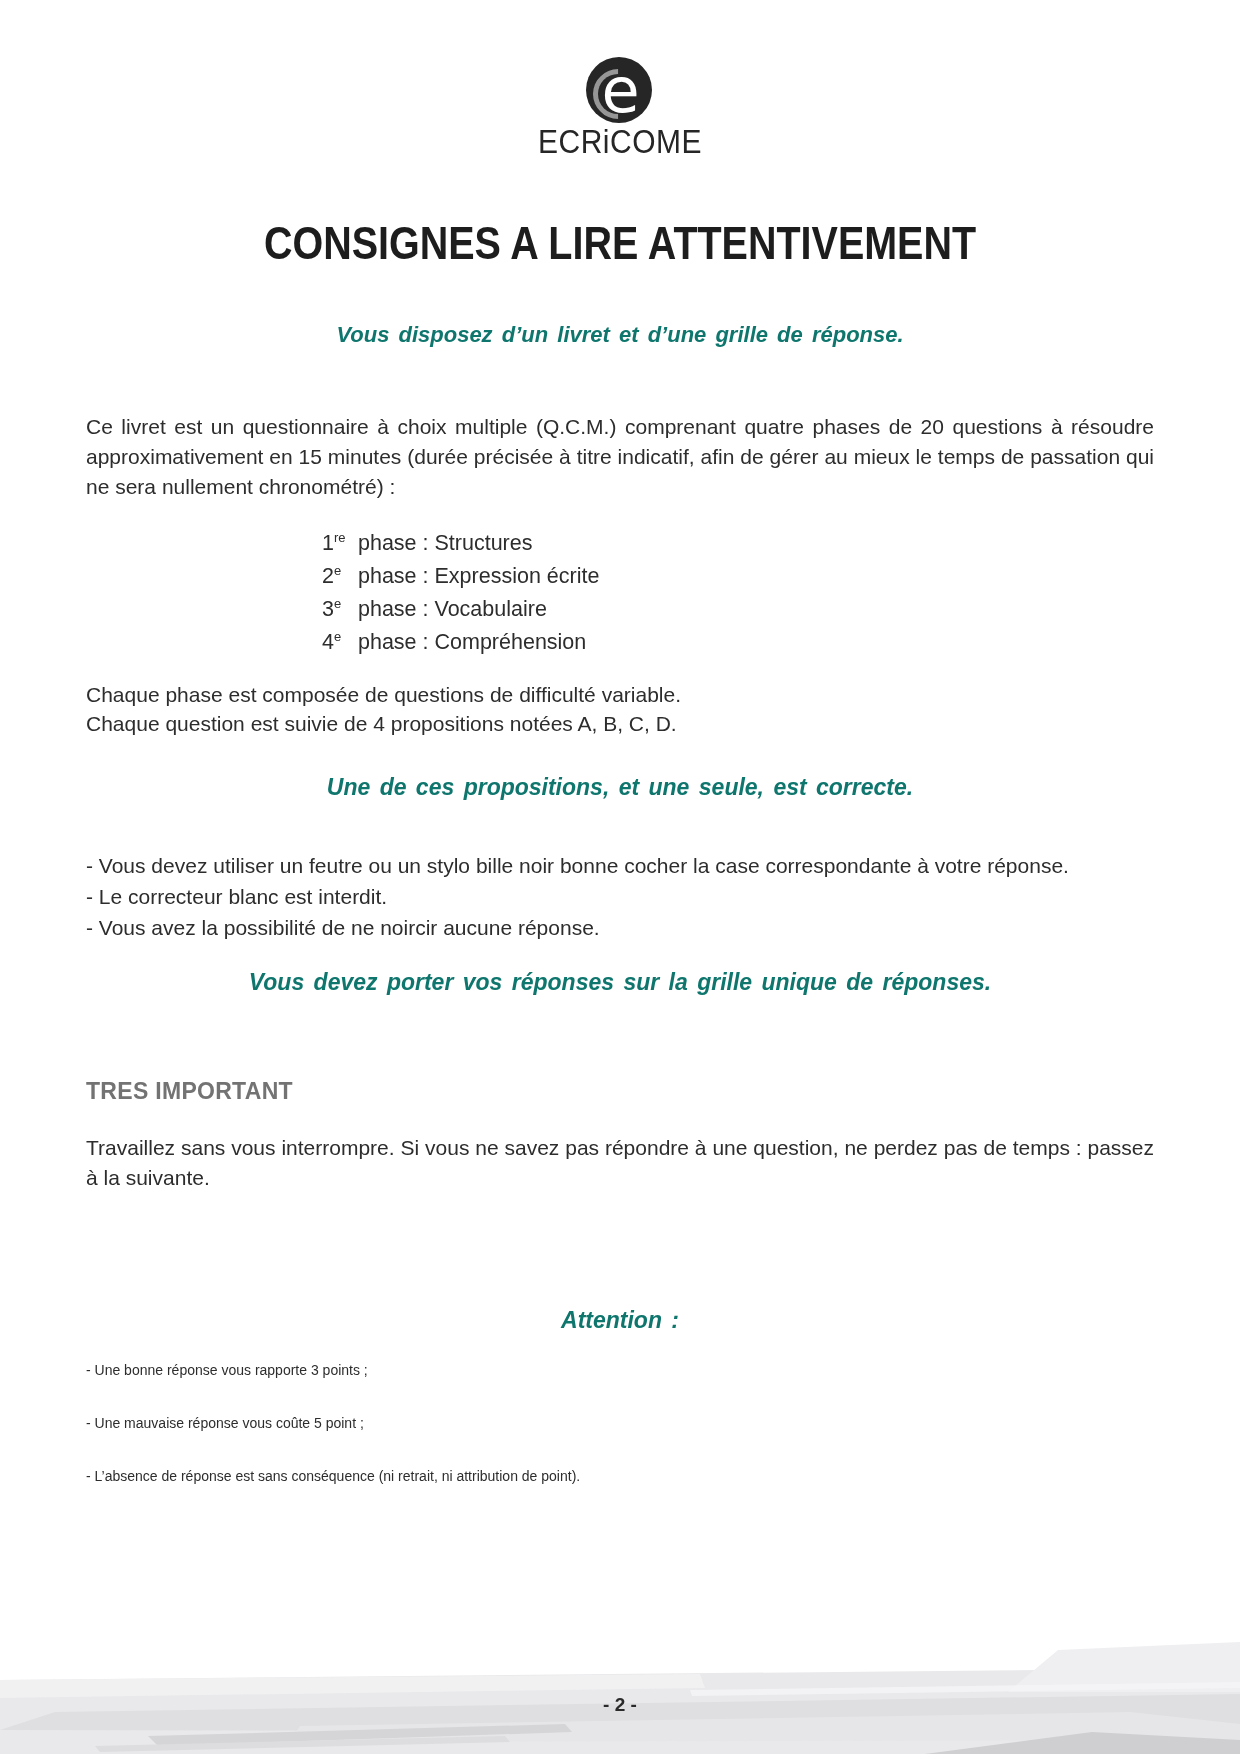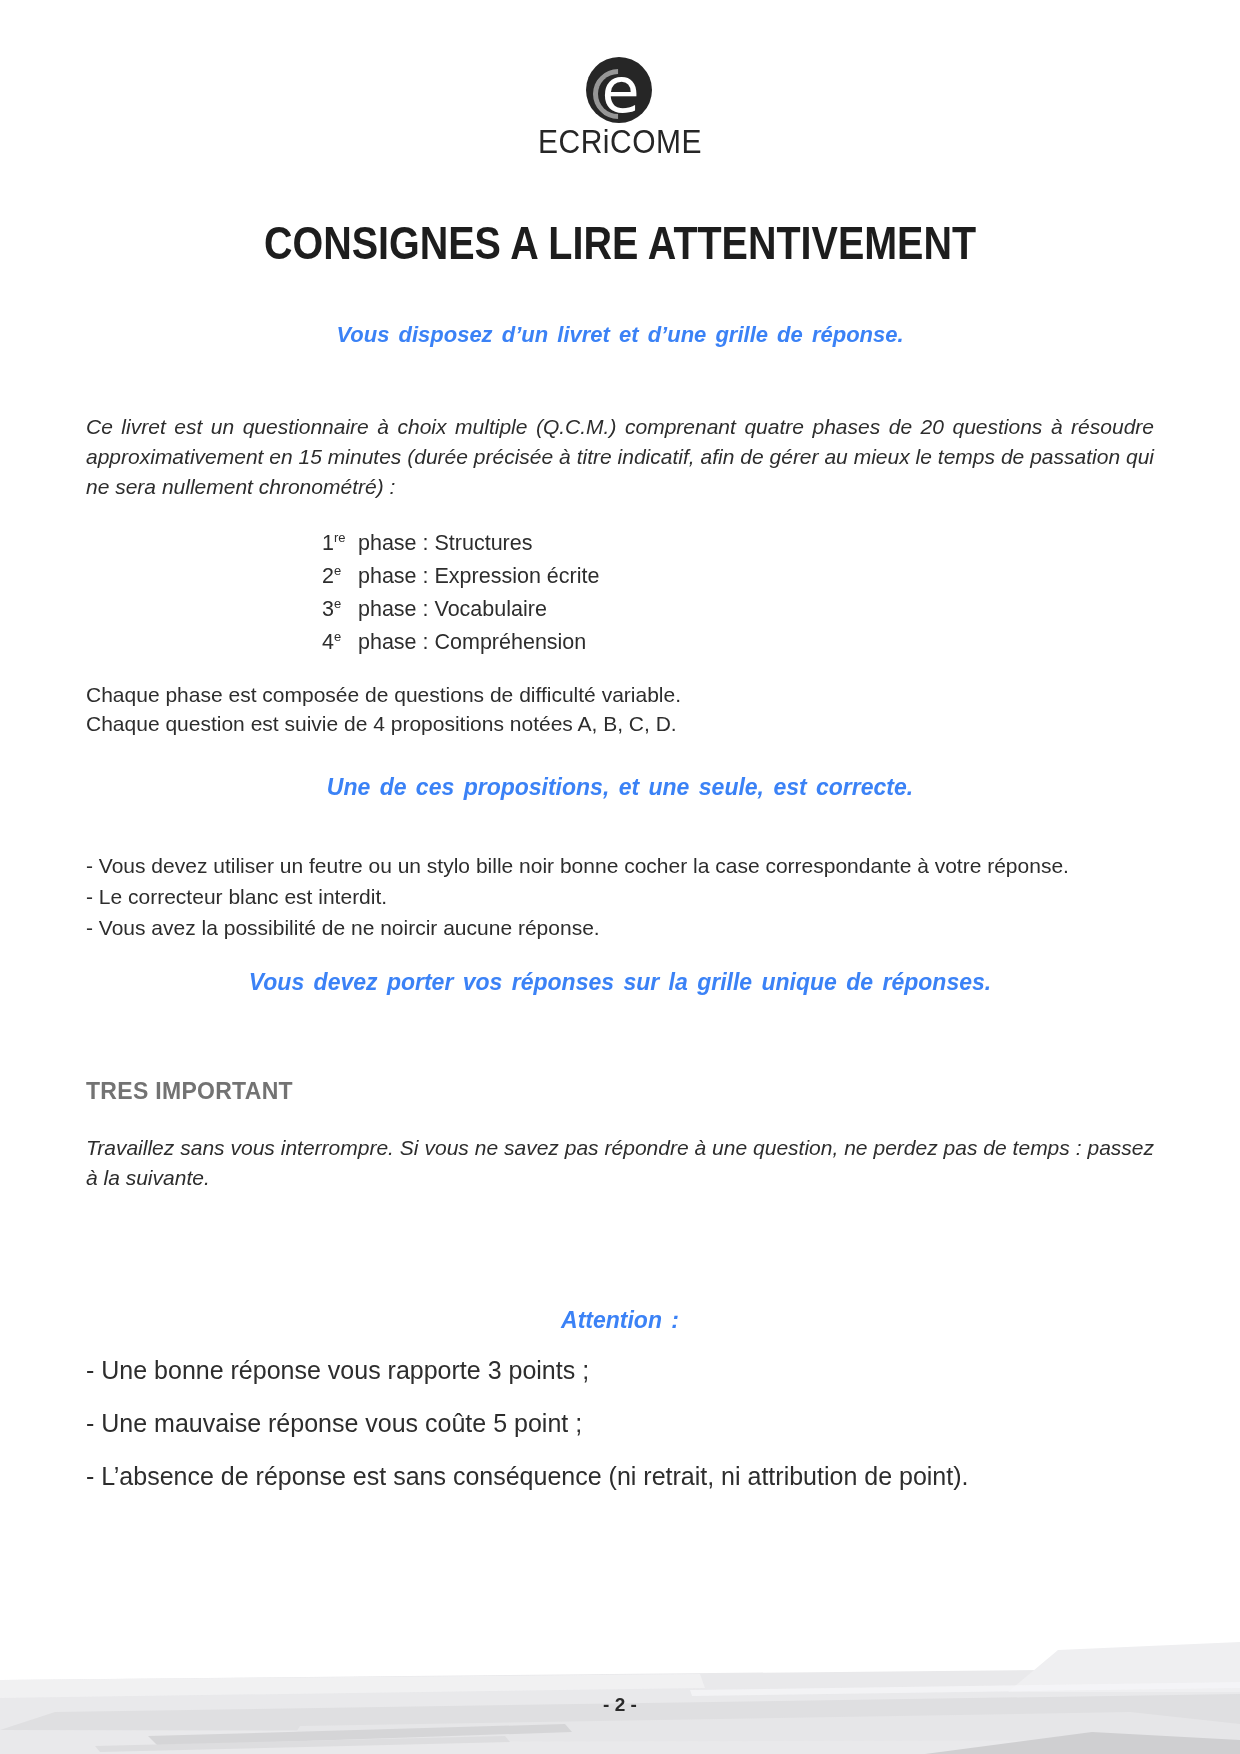--- a/index.html
+++ b/index.html
@@ -62,38 +62,38 @@
     transform: scale(0.94, 1.1);
     letter-spacing: 0px;
     white-space: nowrap;
   }
   .emphasis {
     left: 0; right: 0;
     margin: 0;
     text-align: center;
     font-weight: bold;
     font-style: italic;
-    color: #3b82f6;
+    color: #0f766e;
     font-size: 23px;
     line-height: 28px;
     word-spacing: 3px;
   }
   .subtitle { top: 321px; font-size: 22px; }
   .emph-one-correct { top: 773px; }
   .emph-answer-grid { top: 968px; }
   .attention-heading { top: 1306px; }
 
   
   .bodytext {
     left: 86px; width: 1068px;
     margin: 0;
     font-size: 21px;
     color: #2d2d2d;
   }
-  .justify { text-align: justify; font-style: italic; }
+  .justify { text-align: justify; }
   .intro { top: 412px; line-height: 30px; }
 
   .phases {
     left: 322px; top: 527px;
     margin: 0; padding: 0;
     list-style: none;
     font-size: 21.5px;
     line-height: 33px;
   }
   .phase-ord { display: inline-block; width: 31px; }
@@ -106,21 +106,21 @@
   .important-heading {
     left: 86px; top: 1078px;
     margin: 0;
     font-size: 23px;
     font-weight: bold;
     color: #737373;
     letter-spacing: 0.3px;
   }
   .important-body { top: 1133px; line-height: 30px; }
 
-  .attention-list { left: 86px; top: 1355px; font-size: 25px; }
+  .attention-list { left: 86px; top: 1355px; font-size: 14px; }
   .attention-item { line-height: 30px; margin-bottom: 23px; }
 
   
   .footer-pattern { left: 0; top: 1474px; width: 1240px; height: 280px; display: block; }
   .page-number {
     left: 0; right: 0; top: 1694px;
     text-align: center;
     font-size: 19px;
     font-weight: bold;
     color: #2a2a2a;

